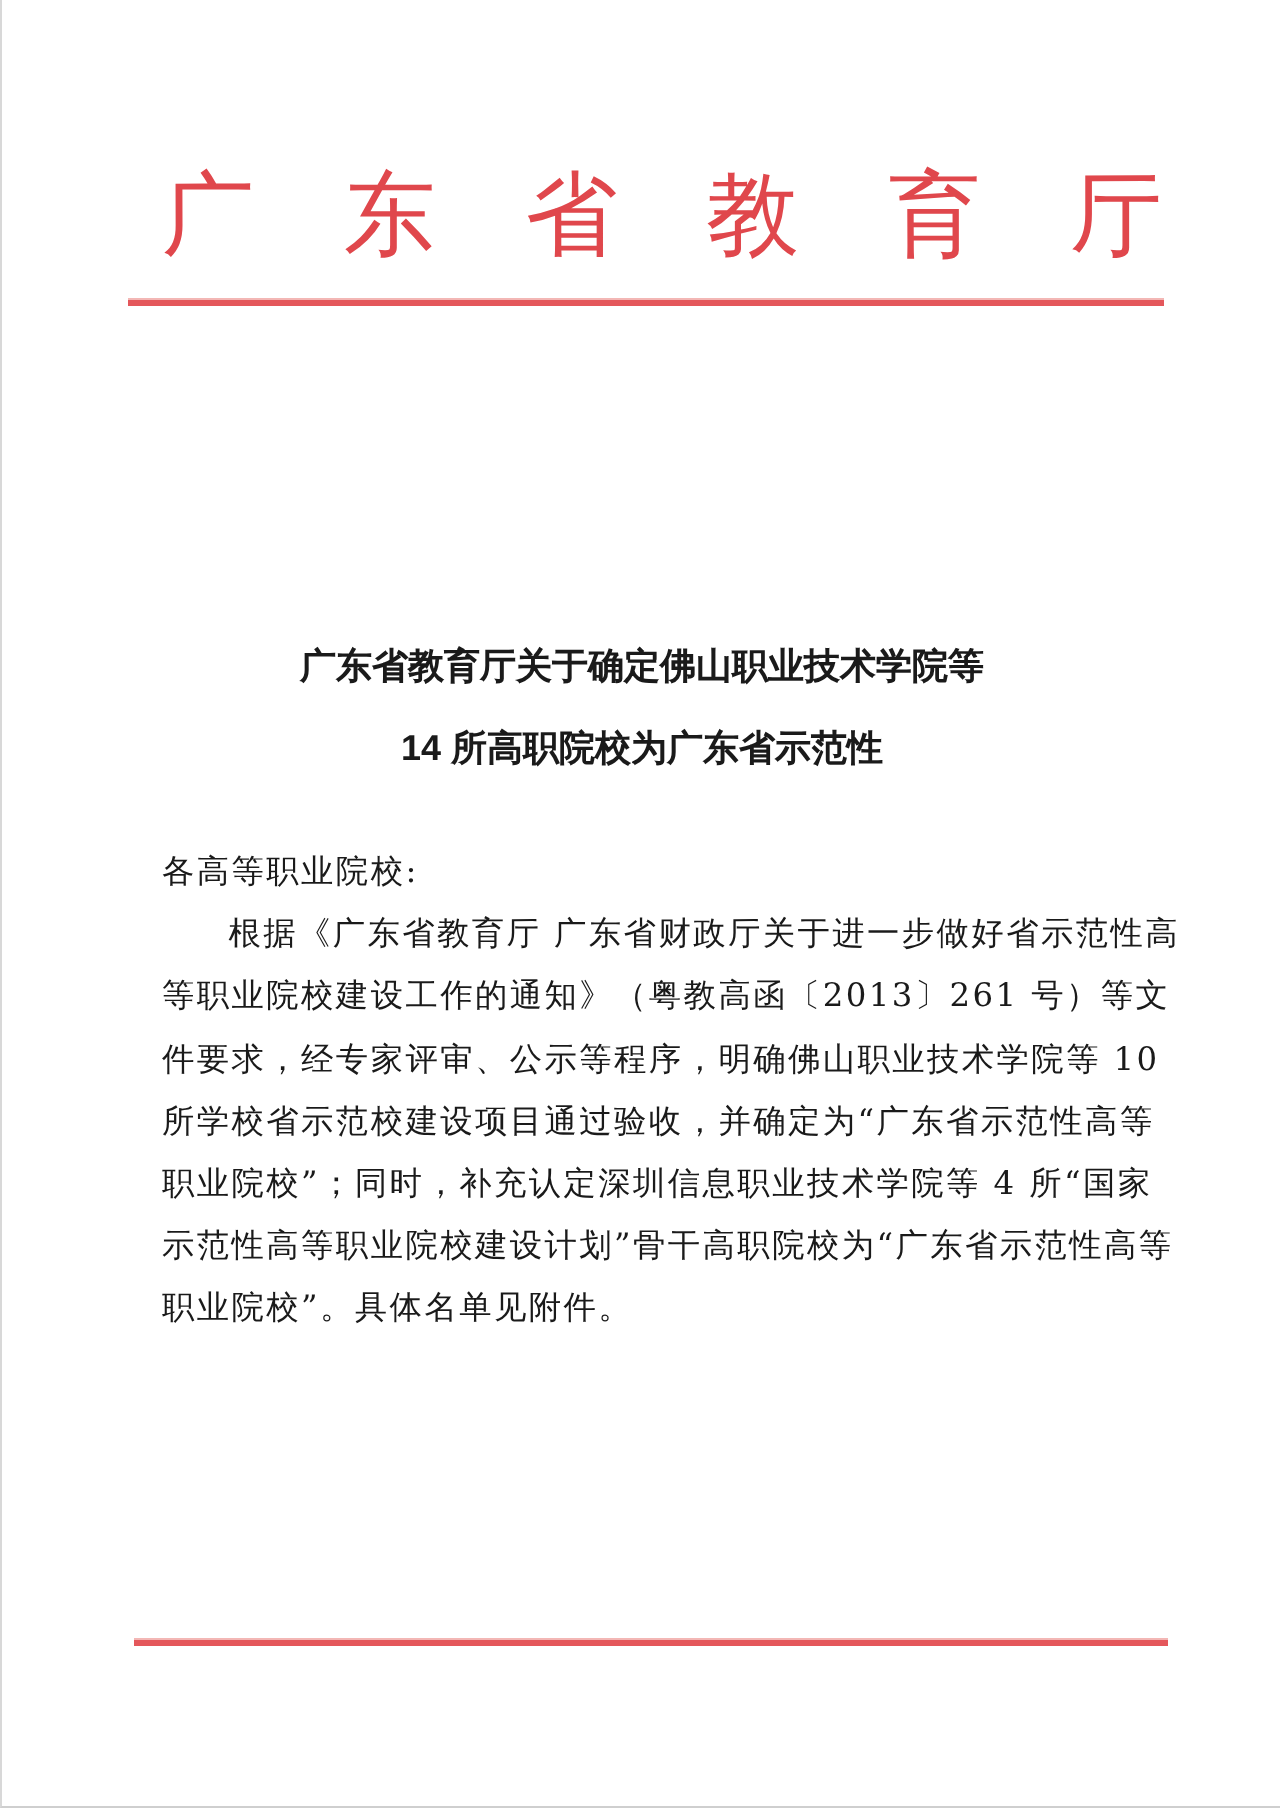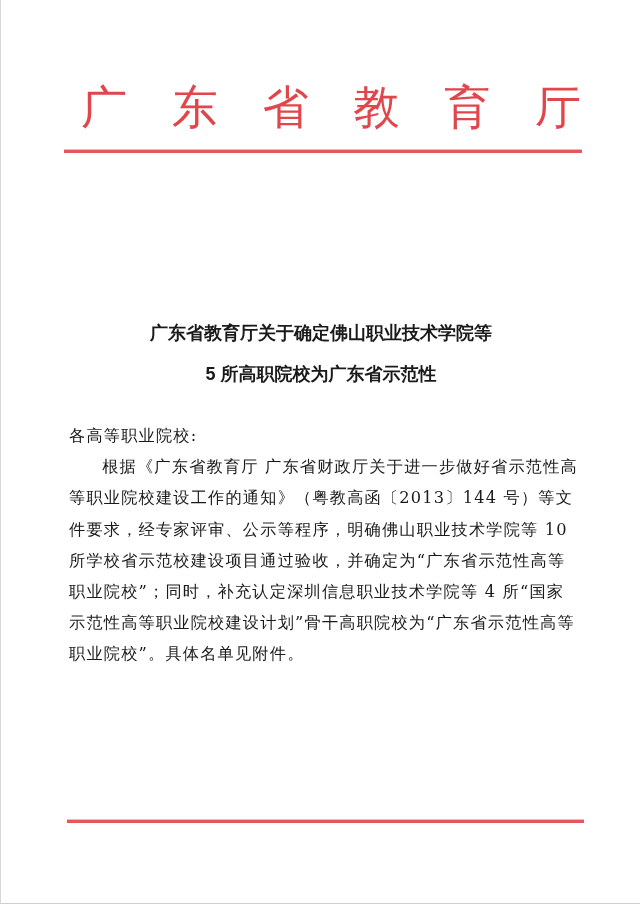--- a/index.html
+++ b/index.html
@@ -23,21 +23,21 @@
     font-size: 15px; letter-spacing: 0.5px;
   }
   .doc-title {
     position: absolute; left: 60px; width: 520px; top: 270px;
     text-align: center; font-size: 18px; font-weight: bold; line-height: 41px;
     font-family: Liberation Sans, sans-serif;
     margin-top: 43px;
   }
   .doc-title div { white-space: nowrap; }
   .body-text {
-    position: absolute; left: 68px; top: 420px; width: 510px;
+    position: absolute; left: 80px; top: 420px; width: 510px;
     font-size: 16.2px; line-height: 31.2px; letter-spacing: 1.2px;
   }
   .body-text p { margin: 0; }
   .indent { text-indent: 2.05em; }
   .salutation { margin: 0; }
 </style>
 </head>
 <body>
 
 <div class="page">
@@ -49,23 +49,23 @@
     <span>教</span>
     <span>育</span>
     <span>厅</span>
   </div>
 
   <div class="red-rule" style="left:63px; top:150px; width:518px;"></div>
 
 
   <div class="doc-title">
     <div>广东省教育厅关于确定佛山职业技术学院等</div>
-    <div>5 所高职院校为广东省示范性</div>
+    <div>14 所高职院校为广东省示范性</div>
   </div>
 
   <div class="body-text">
     <p class="salutation">各高等职业院校:</p>
-    <p class="indent">根据《广东省教育厅 广东省财政厅关于进一步做好省示范性高等职业院校建设工作的通知》（粤教高函〔2013〕144 号）等文件要求，经专家评审、公示等程序，明确佛山职业技术学院等 10 所学校省示范校建设项目通过验收，并确定为“广东省示范性高等职业院校”；同时，补充认定深圳信息职业技术学院等 4 所“国家示范性高等职业院校建设计划”骨干高职院校为“广东省示范性高等职业院校”。具体名单见附件。</p>
+    <p class="indent">根据《广东省教育厅 广东省财政厅关于进一步做好省示范性高等职业院校建设工作的通知》（粤教高函〔2013〕261 号）等文件要求，经专家评审、公示等程序，明确佛山职业技术学院等 10 所学校省示范校建设项目通过验收，并确定为“广东省示范性高等职业院校”；同时，补充认定深圳信息职业技术学院等 4 所“国家示范性高等职业院校建设计划”骨干高职院校为“广东省示范性高等职业院校”。具体名单见附件。</p>
   </div>
 
   <div class="red-rule" style="left:66px; top:820px; width:517px;"></div>
 
 </div>
 
 </body></html>

